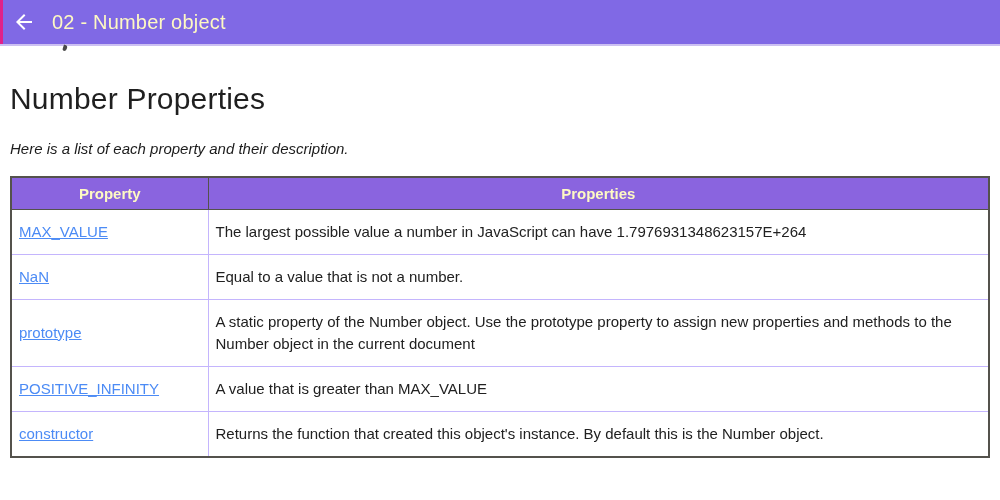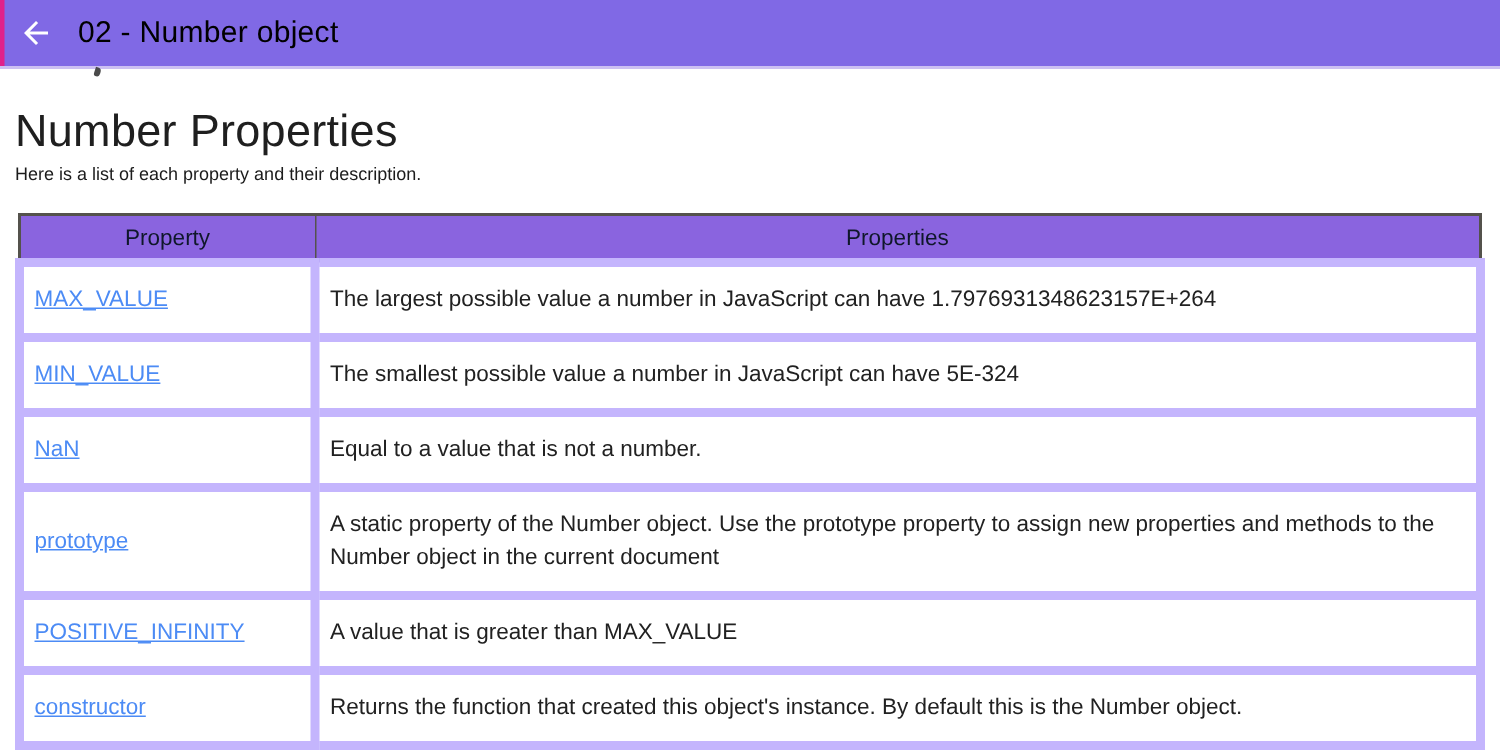--- a/index.html
+++ b/index.html
@@ -38,21 +38,21 @@
     margin-left: 2px;
     background: transparent;
     border: none;
     display: flex;
     align-items: center;
     justify-content: center;
     cursor: pointer;
   }
   .back-btn svg { display: block; }
   .appbar-title {
-    color: #000000;
+    color: #fef9c3;
     font-size: 20px;
     margin-left: 6px;
     letter-spacing: 0.2px;
   }
   .scroll-artifact {
     position: absolute;
     left: 63px; top: 45px;
     width: 4px; height: 6px;
     background: #4a4a4a;
     border-radius: 0 60% 60% 40%;
@@ -63,48 +63,49 @@
   .content {
     position: absolute;
     top: 46px; left: 0;
     width: 1000px;
     padding: 0 10px;
   }
   h1.page-heading {
     font-size: 30px;
     font-weight: 400;
     color: #1f1f1f;
-    margin-top: 25px;
+    margin-top: 36px;
     letter-spacing: 0.2px;
   }
   p.page-intro {
-    font-size: 12px;
+    font-size: 15px;
     color: #1c1c1c;
-    margin-top: 4px;
+    margin-top: 24px;
+    font-style: italic;
   }
 
   
   table.props {
     margin-top: 19px;
     width: 980px;
     border-collapse: collapse;
     border: 2px solid #54524c;
     table-layout: fixed;
   }
   table.props th {
     background: #8a64df;
-    color: #0f172a;
-    font-weight: 400;
+    color: #fef9c3;
+    font-weight: 700;
     font-size: 15px;
     height: 32px;
     text-align: center;
     border: 1px solid #54524c;
   }
   table.props td {
-    border: 6px solid #c4b5fd;
+    border: 1px solid #c4b5fd;
     font-size: 15px;
     line-height: 22px;
     padding: 11px 7px;
     vertical-align: middle;
     color: #212121;
   }
   col.c-prop { width: 197px; }
   td.prop-cell a {
     color: #4c8bf5;
     text-decoration: underline;
@@ -142,24 +143,20 @@
         <th>Property</th>
         <th>Properties</th>
       </tr>
     </thead>
     <tbody>
       <tr>
         <td class="prop-cell"><a>MAX_VALUE</a></td>
         <td>The largest possible value a number in JavaScript can have 1.7976931348623157E+264</td>
       </tr>
       <tr>
-        <td class="prop-cell"><a>MIN_VALUE</a></td>
-        <td>The smallest possible value a number in JavaScript can have 5E-324</td>
-      </tr>
-      <tr>
         <td class="prop-cell"><a>NaN</a></td>
         <td>Equal to a value that is not a number.</td>
       </tr>
       <tr>
         <td class="prop-cell"><a>prototype</a></td>
         <td>A static property of the Number object. Use the prototype property to assign new properties and methods to the Number object in the current document</td>
       </tr>
       <tr>
         <td class="prop-cell"><a>POSITIVE_INFINITY</a></td>
         <td>A value that is greater than MAX_VALUE</td>

